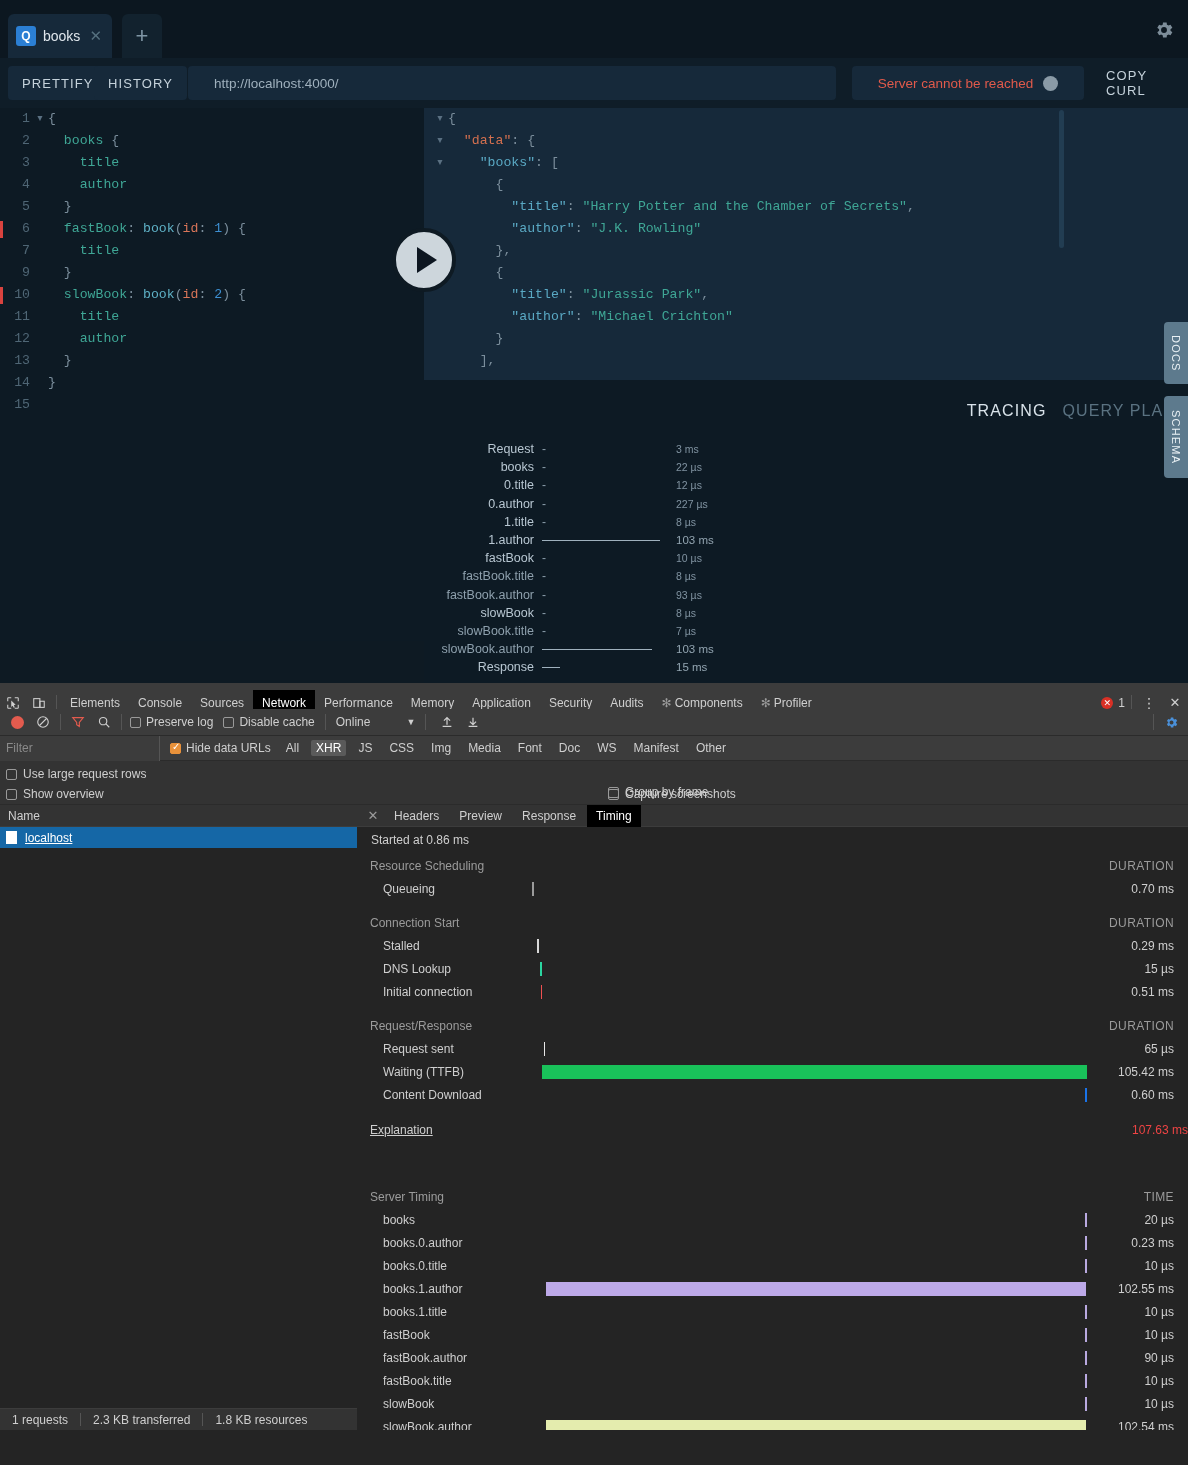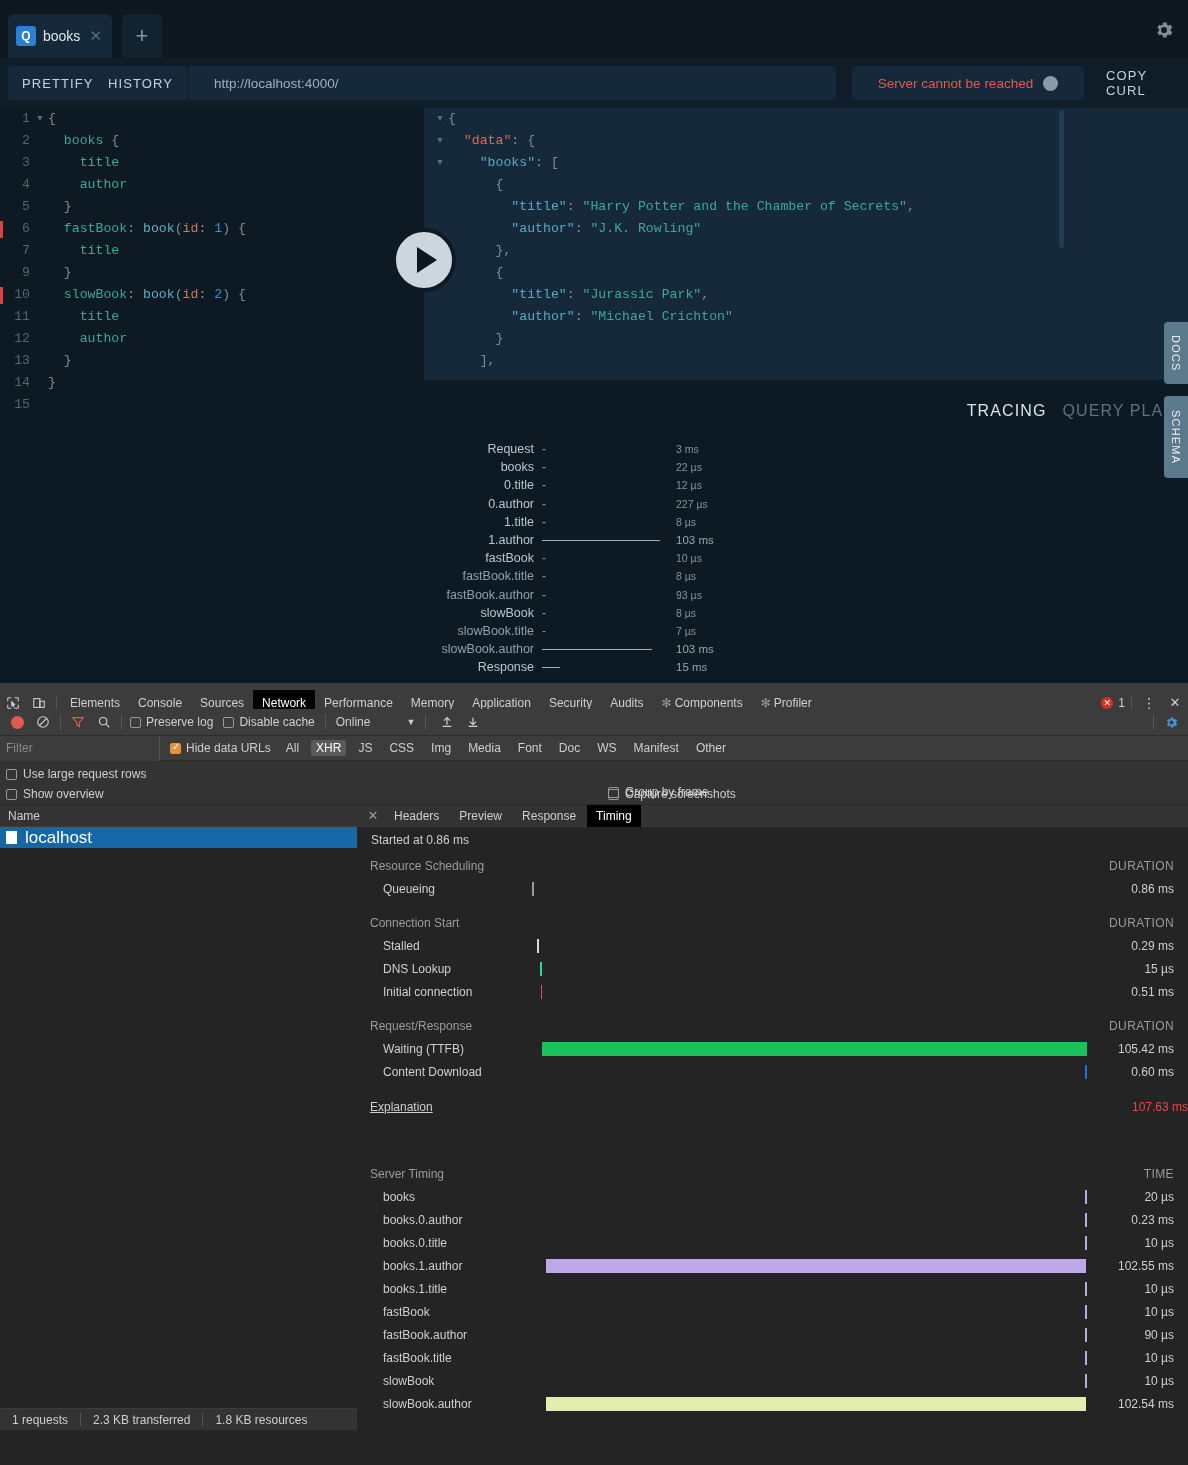--- a/index.html
+++ b/index.html
@@ -141,21 +141,21 @@
   .filter-input { width:160px; height:25px; background:#3c3c3c; color:#8a8a8a; font-size:12px; display:flex; align-items:center; padding-left:6px; border-right:1px solid #555; cursor:text; }
   .ftype { font-size:12px; color:#cfcfcf; padding:1px 5px; border-radius:2px; cursor:pointer; }
   .ftype.sel { background:#5a5a5a; color:#fff; }
 
   .dt-opts { position:absolute; left:0; top:78px; width:1188px; height:44px; background:#333; border-bottom:1px solid #2b2b2b; }
   .optrow { position:absolute; height:22px; display:flex; align-items:center; gap:6px; font-size:12px; color:#cfcfcf; cursor:pointer; }
 
   .dt-split { position:absolute; left:0; top:122px; width:1188px; height:625px; }
   .req-list { position:absolute; left:0; top:0; width:427px; height:625px; background:#242424; border-right:1px solid #3c3c3c; }
   .req-head { height:22px; background:#333; border-bottom:1px solid #3c3c3c; display:flex; align-items:center; padding-left:8px; font-size:12px; color:#cfcfcf; }
-  .req-row { height:21px; background:#1567a6; display:flex; align-items:center; gap:8px; padding-left:6px; font-size:17px; color:#fff; cursor:pointer; }
+  .req-row { height:21px; background:#1567a6; display:flex; align-items:center; gap:8px; padding-left:6px; font-size:12px; color:#fff; cursor:pointer;text-decoration:underline; }
   .req-dot { width:11px; height:13px; background:#fff; }
 
   .det { position:absolute; left:357px; top:0; width:831px; height:625px; background:#242424; }
   .det-tabs { height:22px; background:#333; border-bottom:1px solid #3c3c3c; display:flex; align-items:center; gap:2px; padding-left:6px; }
   .det-close { width:20px; text-align:center; color:#9b9b9b; font-size:13px; cursor:pointer; }
   .det-tab { padding:0 9px; height:22px; display:flex; align-items:center; font-size:12px; color:#cfcfcf; cursor:pointer; }
   .det-tab.active { background:#000; color:#fff; }
   .det-body { position:absolute; left:0; top:22px; width:831px; height:603px; overflow:hidden; }
   .started { font-size:12px; color:#cfcfcf; padding:6px 0 8px 14px; }
 
@@ -526,21 +526,21 @@
             <div>
               <div class="tm-sec-head">
                 <span>Resource Scheduling</span>
                 <span class="dur">DURATION</span>
               </div>
               <div class="tm-row">
                 <span class="tm-name">Queueing</span>
                 <span class="tm-track">
                   <span class="tm-bar" style="left:1.5%;width:0.35%;background:#9b9b9b;"></span>
                 </span>
-                <span class="tm-val">0.86 ms</span>
+                <span class="tm-val">0.70 ms</span>
               </div>
               <div class="tm-gap"></div>
             </div>
             <div>
               <div class="tm-sec-head">
                 <span>Connection Start</span>
                 <span class="dur">DURATION</span>
               </div>
               <div class="tm-row">
                 <span class="tm-name">Stalled</span>
@@ -562,20 +562,27 @@
                   <span class="tm-bar" style="left:3.1%;width:0.3%;background:#f05050;"></span>
                 </span>
                 <span class="tm-val">0.51 ms</span>
               </div>
               <div class="tm-gap"></div>
             </div>
             <div>
               <div class="tm-sec-head">
                 <span>Request/Response</span>
                 <span class="dur">DURATION</span>
+              </div>
+              <div class="tm-row">
+                <span class="tm-name">Request sent</span>
+                <span class="tm-track">
+                  <span class="tm-bar" style="left:3.6%;width:0.25%;background:#e8e8e8;"></span>
+                </span>
+                <span class="tm-val">65 µs</span>
               </div>
               <div class="tm-row">
                 <span class="tm-name">Waiting (TTFB)</span>
                 <span class="tm-track">
                   <span class="tm-bar" style="left:3.4%;width:95%;background:#19c25a;"></span>
                 </span>
                 <span class="tm-val">105.42 ms</span>
               </div>
               <div class="tm-row">
                 <span class="tm-name">Content Download</span>

